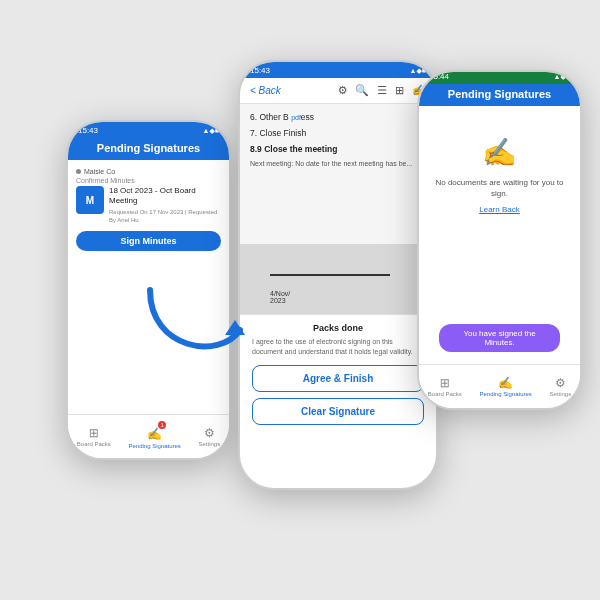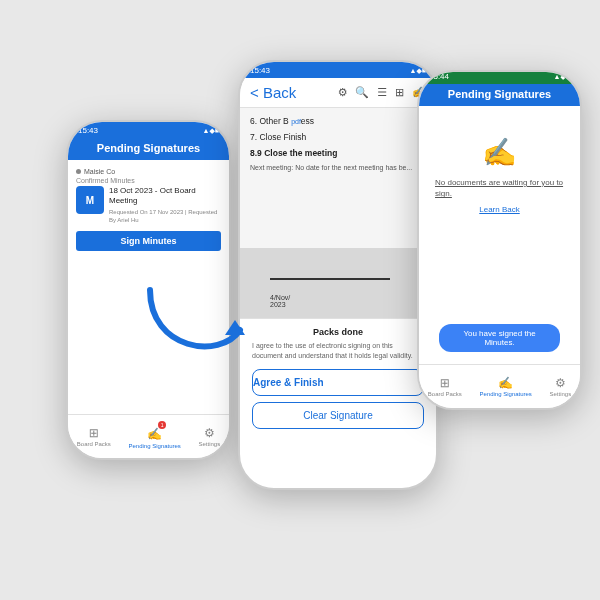--- a/index.html
+++ b/index.html
@@ -115,21 +115,21 @@
       font-size: 6px;
       color: #888;
       line-height: 1.4;
       margin-top: 1px;
     }
 
     .phone-1 .sign-btn {
       background: #1a6fdb;
       color: #fff;
       border: none;
-      border-radius: 3px;
+      border-radius: 10px;
       font-size: 9px;
       font-weight: 600;
       padding: 5px 0;
       width: 100%;
       text-align: center;
       cursor: pointer;
       display: block;
     }
 
     .phone-1 .sub-label {
@@ -219,25 +219,26 @@
     .phone-2 .toolbar {
       background: #fff;
       border-bottom: 1px solid #e0e0e0;
       padding: 6px 10px;
       display: flex;
       align-items: center;
       gap: 8px;
     }
 
     .phone-2 .back-btn {
-      font-size: 15px;
+      font-size: 10px;
       color: #1a6fdb;
       display: flex;
       align-items: center;
       gap: 2px;
+      font-style: italic;
     }
 
     .phone-2 .toolbar-icons {
       margin-left: auto;
       display: flex;
       gap: 8px;
     }
 
     .phone-2 .toolbar-icon {
       font-size: 11px;
@@ -317,33 +318,33 @@
 
     .phone-2 .agree-btn {
       background: #fff;
       border: 1.5px solid #1a6fdb;
       border-radius: 8px;
       color: #1a6fdb;
       font-size: 10px;
       font-weight: 600;
       padding: 7px 0;
       width: 100%;
-      text-align: left;
+      text-align: center;
       cursor: pointer;
       margin-bottom: 6px;
       display: block;
     }
 
     .phone-2 .clear-btn {
       background: #fff;
       border: 1.5px solid #1a6fdb;
       border-radius: 8px;
       color: #1a6fdb;
       font-size: 10px;
-      font-weight: 400;
+      font-weight: 700;
       padding: 7px 4px;
       width: 100%;
       text-align: center;
       cursor: pointer;
       display: block;
     }
 
     
     .phone-3 {
       width: 165px;
@@ -383,35 +384,34 @@
 
     .phone-3 .sign-icon {
       font-size: 28px;
       color: #888;
       margin-bottom: 8px;
     }
 
     .phone-3 .no-docs-text {
       font-size: 8px;
       color: #555;
-      text-align: left;
+      text-align: center;
       line-height: 1.4;
       margin-bottom: 6px;
-      text-decoration: underline;
     }
 
     .phone-3 .learn-more {
       font-size: 8px;
       color: #1a6fdb;
       text-decoration: underline;
       cursor: pointer;
     }
 
     .phone-3 .toast {
-      background: #3b82f6;
+      background: #8b5cf6;
       color: #fff;
       font-size: 8px;
       border-radius: 12px;
       padding: 5px 10px;
       text-align: center;
       margin: 0 10px;
       position: absolute;
       bottom: 56px;
       left: 10px;
       right: 10px;

